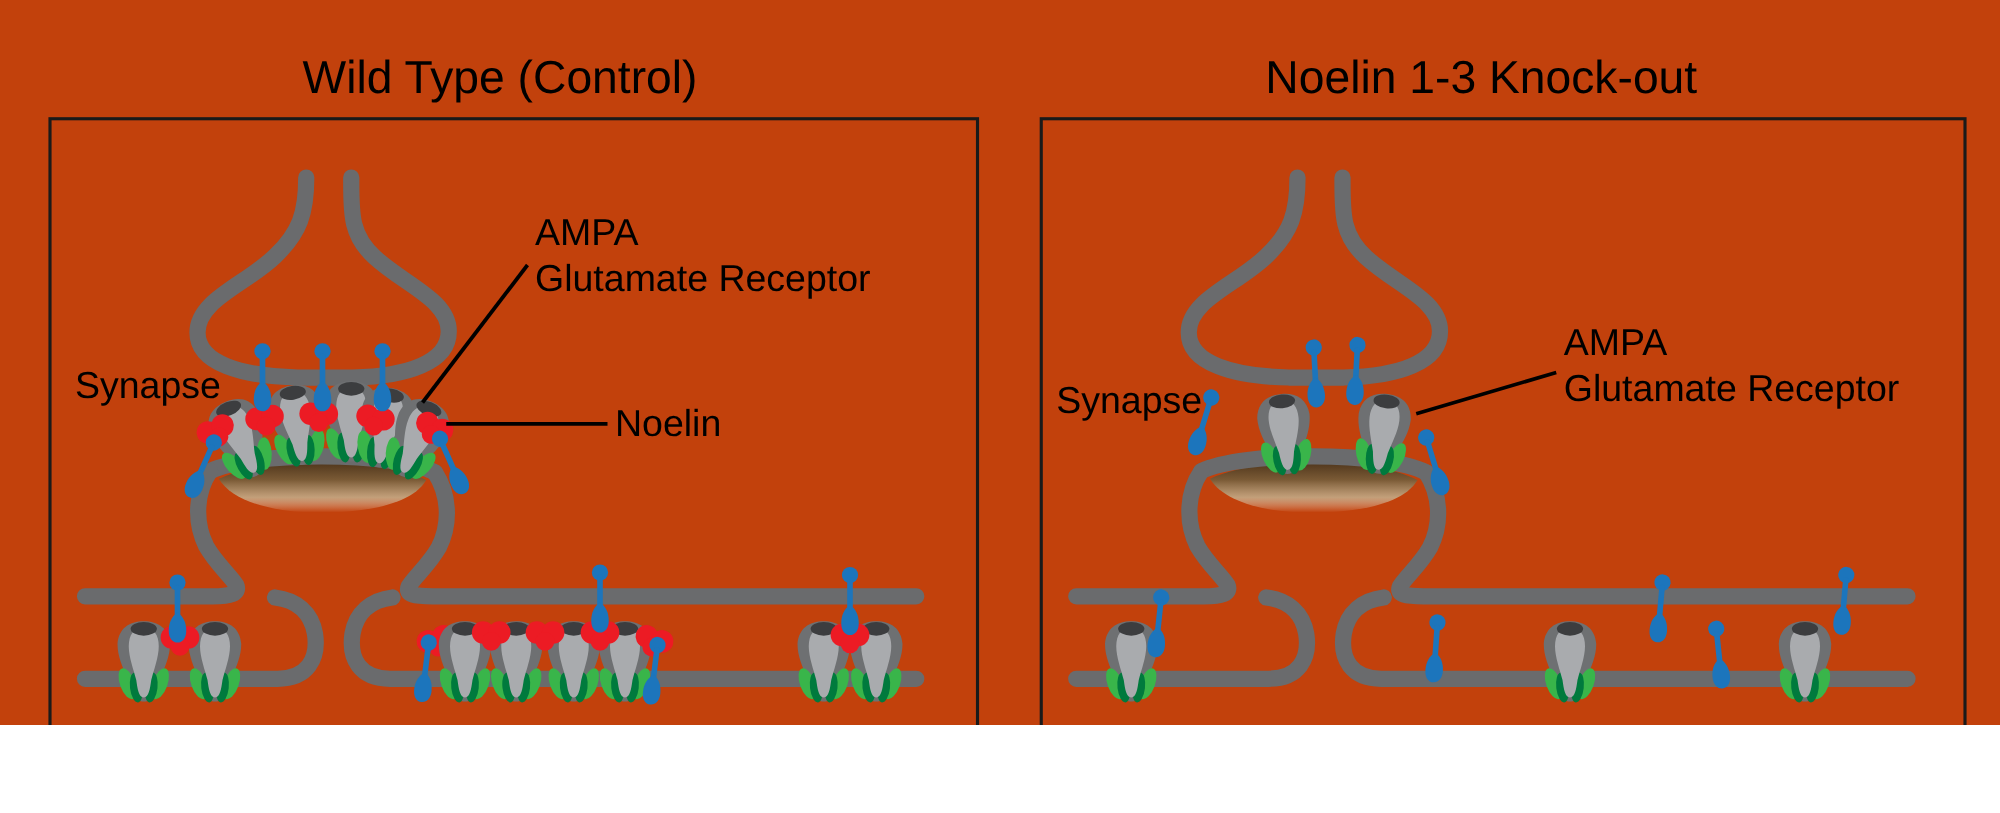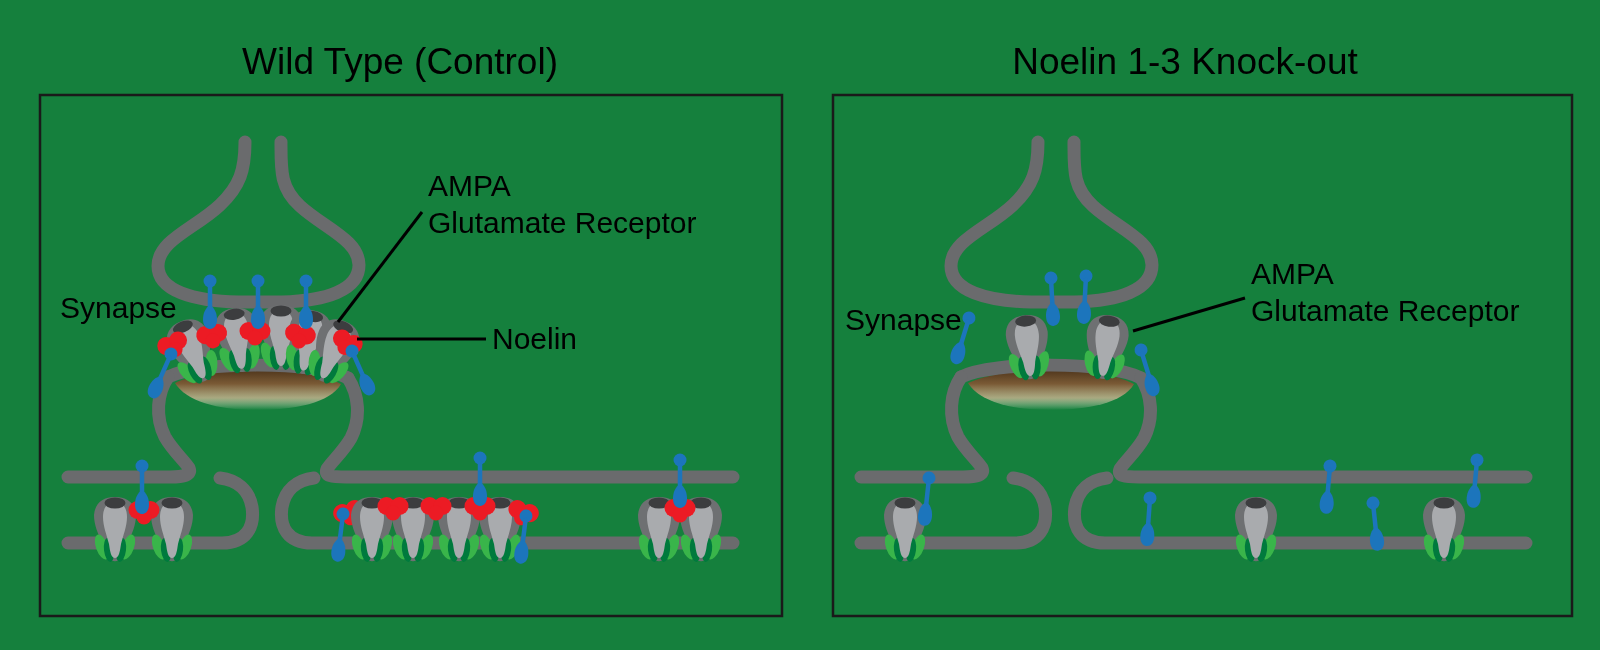--- a/index.html
+++ b/index.html
@@ -1,16 +1,16 @@
 <!DOCTYPE html>
 <html><head>
 <meta charset="utf-8">
 <style>
   html,body{margin:0;padding:0;background:#ffffff;}
-  .fig-wrap{width:1600px;height:650px;position:relative;background:#15803d;
+  .fig-wrap{width:1600px;height:580px;position:relative;background:#c2410c;
     font-family:"Liberation Sans", sans-serif;}
   svg{display:block;}
   text{font-family:"Liberation Sans", sans-serif;fill:#000;}
   .panel-title{font-size:37px;}
   .diagram-label{font-size:30px;}
 </style>
 </head>
 <body>
 
 <div class="fig-wrap">

